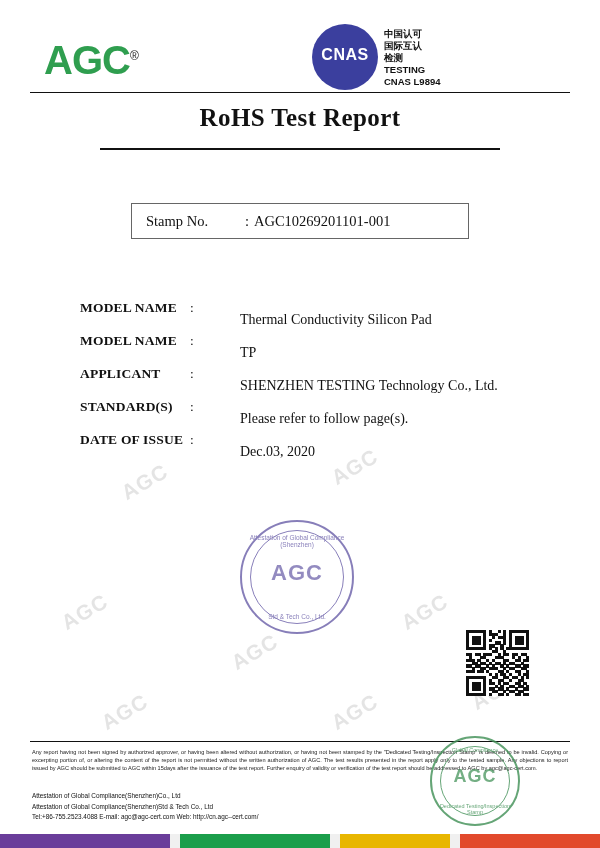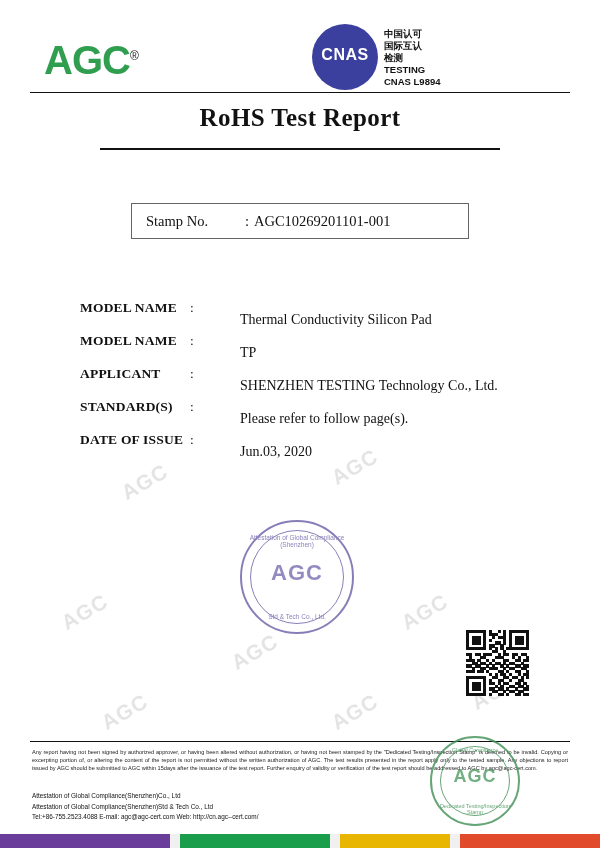--- a/index.html
+++ b/index.html
@@ -414,21 +414,21 @@
       <span class="field-value">SHENZHEN  TESTING  Technology Co., Ltd.</span>
     </div>
     <div class="field-row">
       <span class="field-label">STANDARD(S)</span>
       <span class="field-colon">:</span>
       <span class="field-value">Please refer to follow page(s).</span>
     </div>
     <div class="field-row">
       <span class="field-label">DATE OF ISSUE</span>
       <span class="field-colon">:</span>
-      <span class="field-value">Jun.03, 2020</span>
+      <span class="field-value">Dec.03, 2020</span>
     </div>
   </div>
 
   <div class="wm" style="left:120px; top:470px;">AGC</div>
   <div class="wm" style="left:330px; top:455px;">AGC</div>
   <div class="wm" style="left:60px; top:600px;">AGC</div>
   <div class="wm" style="left:230px; top:640px;">AGC</div>
   <div class="wm" style="left:400px; top:600px;">AGC</div>
   <div class="wm" style="left:100px; top:700px;">AGC</div>
   <div class="wm" style="left:330px; top:700px;">AGC</div>

